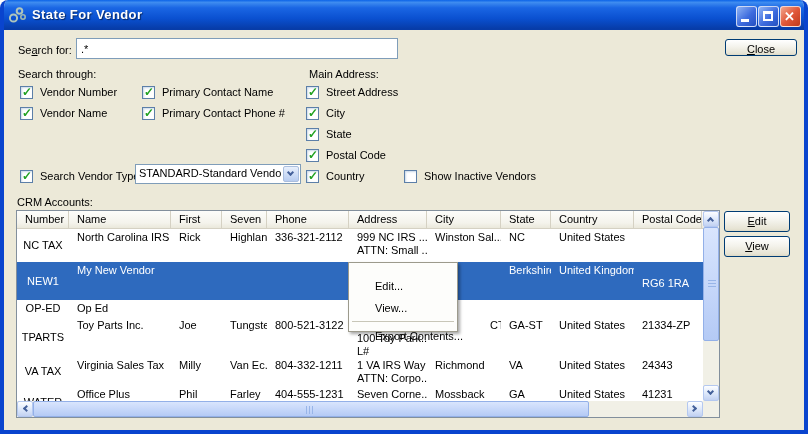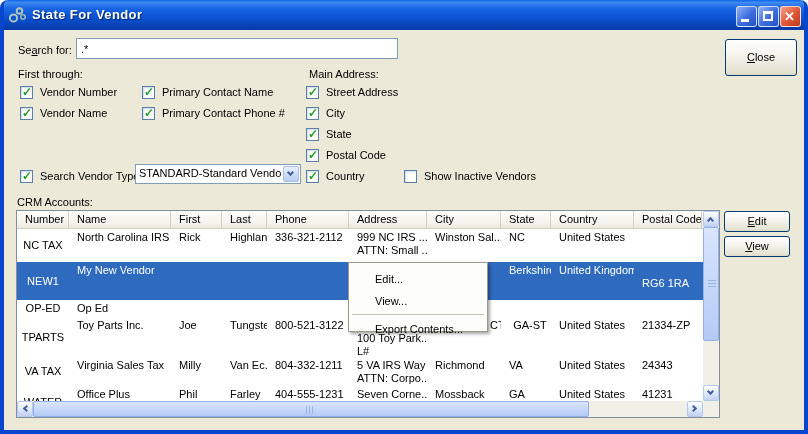--- a/index.html
+++ b/index.html
@@ -75,22 +75,22 @@
     background:linear-gradient(180deg,#D9E5FD 0%,#C3D5F9 60%,#B4CAF5 100%); }
   .vthumb { left:0; top:16px; width:16px; height:114px; }
   .vthumb::after { content:""; position:absolute; left:4px; top:52px; width:8px; height:7px;
     background:repeating-linear-gradient(180deg,#98B5E8 0 1px,transparent 1px 3px); }
   .hthumb { top:0; left:16px; width:556px; height:16px;
     background:linear-gradient(180deg,#D9E5FD 0%,#C3D5F9 60%,#B4CAF5 100%); }
   .hthumb::after { content:""; position:absolute; top:4px; left:272px; width:8px; height:8px;
     background:repeating-linear-gradient(90deg,#98B5E8 0 1px,transparent 1px 3px); }
 
   
-  .menu { position:absolute; left:344px; top:262px; width:140px; height:70px; background:#FDFDFB;
-    border:1px solid #9C9A8C; box-shadow:2px 2px 3px rgba(0,0,0,.35); z-index:50; padding-top:5px; }
+  .menu { position:absolute; left:344px; top:262px; width:110px; height:70px; background:#FDFDFB;
+    border:1px solid #9C9A8C; box-shadow:2px 2px 3px rgba(0,0,0,.35); z-index:50; padding-top:12px; }
   .menu-item { height:22px; line-height:22px; padding-left:26px; white-space:nowrap; color:#000; }
   .menu-sep { height:1px; background:#C8C6B8; margin:2px 3px 3px 3px; }
 
   u { text-decoration:underline; }
 </style>
 </head>
 <body>
 
 <div class="window">
 
@@ -107,23 +107,23 @@
     <span class="winbtn max">
         <span class="glyph-max"></span>
       </span>
     <span class="winbtn close">
         <span class="glyph-x">✕</span>
       </span>
   </div>
 
   <span class="lbl" style="left:14px; top:44px;">Se<u>a</u>rch for:</span>
   <input class="textbox" style="left: 72px; top: 38px; width: 322px; height: 21px;" value=".*">
-  <button class="xp-btn" style="left:721px; top:39px; width:72px; height:37px;"><u>C</u>lose</button>
-
-  <span class="lbl" style="left:14px; top:68px;">First through:</span>
+  <button class="xp-btn" style="left:721px; top:39px; width:72px; height:17px;"><u>C</u>lose</button>
+
+  <span class="lbl" style="left:14px; top:68px;">Search through:</span>
   <span class="lbl" style="left:297px; top:68px;margin-left:8px;">Main Address:</span>
 
   <div class="cb-row" style="left:16px; top:86px;">
     <span class="cb checked"></span>
     <span class="cb-label">Vendor Number</span>
     </div>
   <div class="cb-row" style="left:16px; top:107px;">
     <span class="cb checked"></span>
     <span class="cb-label">Vendor Name</span>
     </div>
@@ -171,21 +171,21 @@
     <span class="cb"></span>
     <span class="cb-label">Show Inactive Vendors</span>
     </div>
 
   <span class="lbl" style="left:13px; top:196px;">CRM Accounts:</span>
   <div class="table">
     <div class="thead" id="thead">
         <div class="hcell" style="left: 0px; width: 52px;">Number</div>
         <div class="hcell" style="left: 52px; width: 102px;">Name</div>
         <div class="hcell" style="left: 154px; width: 51px;">First</div>
-        <div class="hcell" style="left: 205px; width: 45px;">Last</div>
+        <div class="hcell" style="left: 205px; width: 45px;">Seven</div>
         <div class="hcell" style="left: 250px; width: 82px;">Phone</div>
         <div class="hcell" style="left: 332px; width: 78px;">Address</div>
         <div class="hcell" style="left: 410px; width: 74px;">City</div>
         <div class="hcell" style="left: 484px; width: 50px;">State</div>
         <div class="hcell" style="left: 534px; width: 83px;">Country</div>
         <div class="hcell" style="left: 617px; width: 68px;">Postal Code</div>
       </div>
     <div class="tbody" id="tbody">
         <div class="trow" style="height: 33px;">
           <div class="tcell num" style="left: 0px; width: 52px;">NC TAX</div>
@@ -223,31 +223,31 @@
           <div class="tcell" style="left: 617px; width: 68px;"></div>
         </div>
         <div class="trow" style="height: 40px;">
           <div class="tcell num" style="left: 0px; width: 52px;">TPARTS</div>
           <div class="tcell" style="left: 52px; width: 102px;">Toy Parts Inc.</div>
           <div class="tcell" style="left: 154px; width: 51px;">Joe</div>
           <div class="tcell" style="left: 205px; width: 45px;">Tungsten</div>
           <div class="tcell" style="left: 250px; width: 82px;">800-521-3122</div>
           <div class="tcell" style="left: 332px; width: 78px;"><div class="addr-line">&nbsp;</div><div class="addr-line">100 Toy Park...</div><div class="addr-line">L#</div></div>
           <div class="tcell" style="left: 410px; width: 74px;">                  CT</div>
-          <div class="tcell" style="left: 484px; width: 50px; text-align: center;">GA-ST</div>
+          <div class="tcell" style="left: 484px; width: 50px;">GA-ST</div>
           <div class="tcell" style="left: 534px; width: 83px;">United States</div>
           <div class="tcell" style="left: 617px; width: 68px;">21334-ZP</div>
         </div>
         <div class="trow" style="height: 29px;">
           <div class="tcell num" style="left: 0px; width: 52px;">VA TAX</div>
           <div class="tcell" style="left: 52px; width: 102px;">Virginia Sales Tax</div>
           <div class="tcell" style="left: 154px; width: 51px;">Milly</div>
           <div class="tcell" style="left: 205px; width: 45px;">Van Ec...</div>
           <div class="tcell" style="left: 250px; width: 82px;">804-332-1211</div>
-          <div class="tcell" style="left: 332px; width: 78px;"><div class="addr-line">5 VA IRS Way</div><div class="addr-line">ATTN: Corpo...</div></div>
+          <div class="tcell" style="left: 332px; width: 78px;"><div class="addr-line">1 VA IRS Way</div><div class="addr-line">ATTN: Corpo...</div></div>
           <div class="tcell" style="left: 410px; width: 74px;">Richmond</div>
           <div class="tcell" style="left: 484px; width: 50px;">VA</div>
           <div class="tcell" style="left: 534px; width: 83px;">United States</div>
           <div class="tcell" style="left: 617px; width: 68px;">24343</div>
         </div>
         <div class="trow" style="height: 33px;">
           <div class="tcell num" style="left: 0px; width: 52px;">WATER</div>
           <div class="tcell" style="left: 52px; width: 102px;">Office Plus</div>
           <div class="tcell" style="left: 154px; width: 51px;">Phil</div>
           <div class="tcell" style="left: 205px; width: 45px;">Farley</div>

